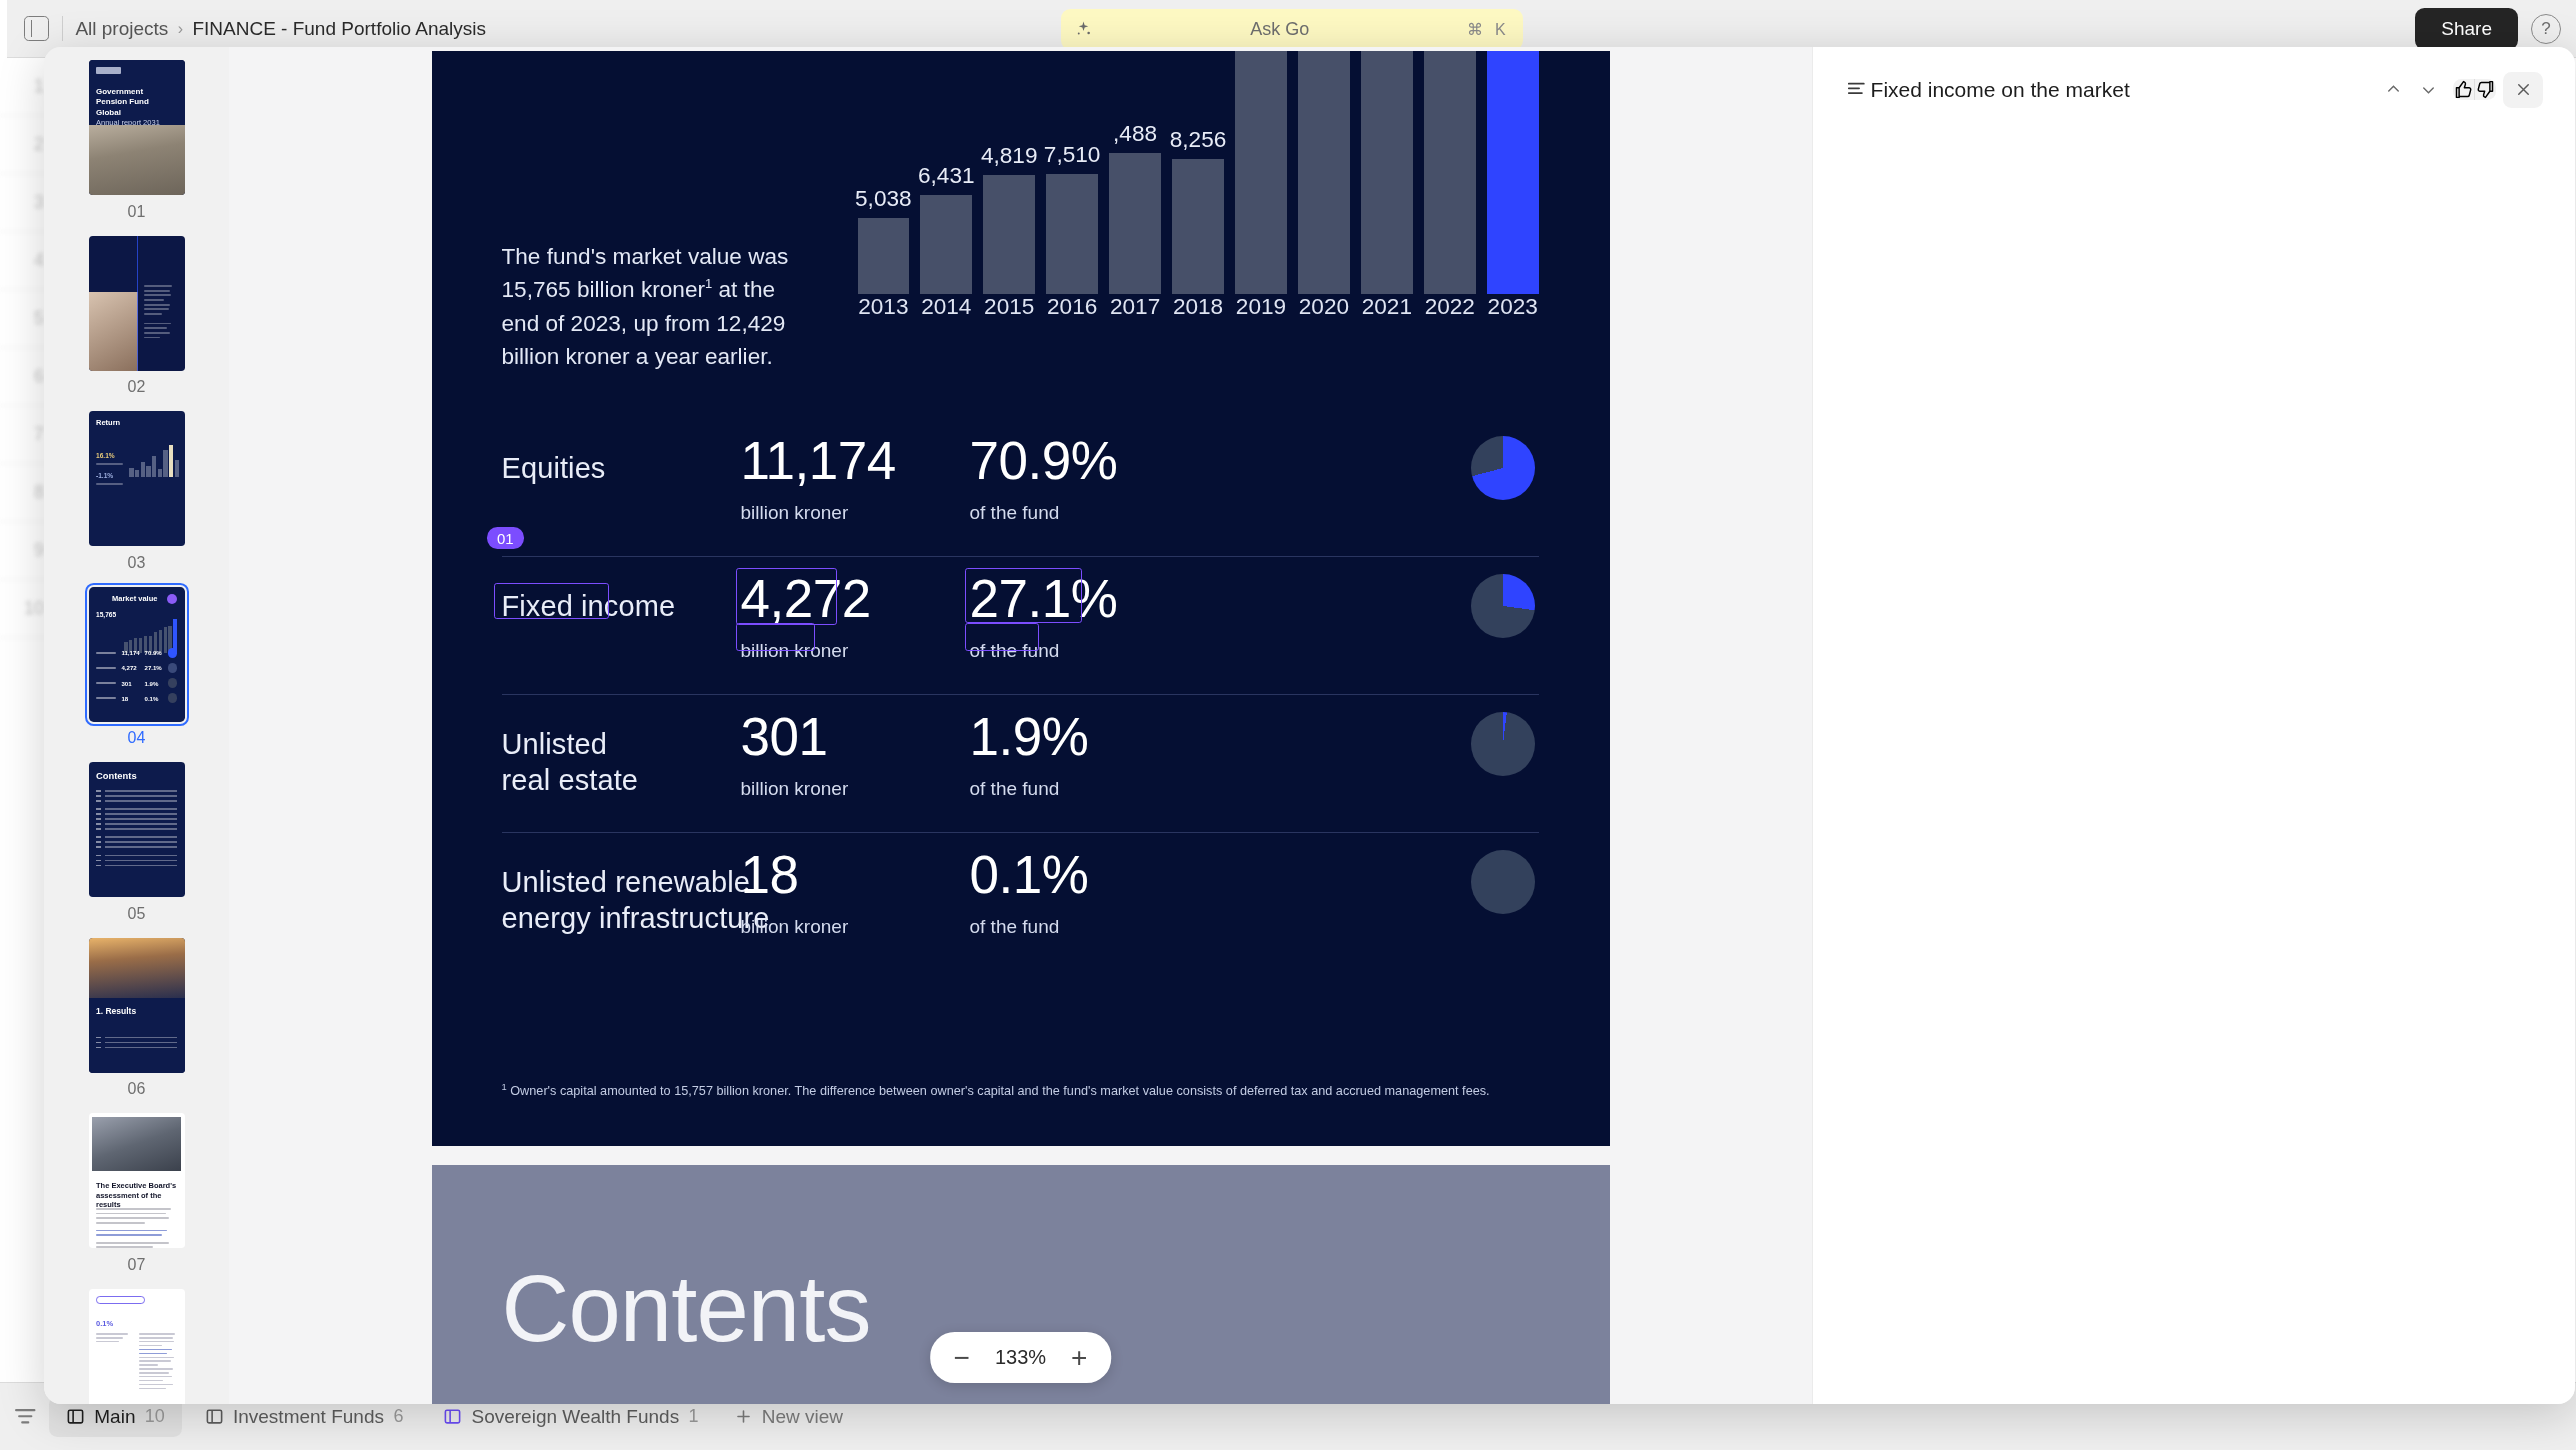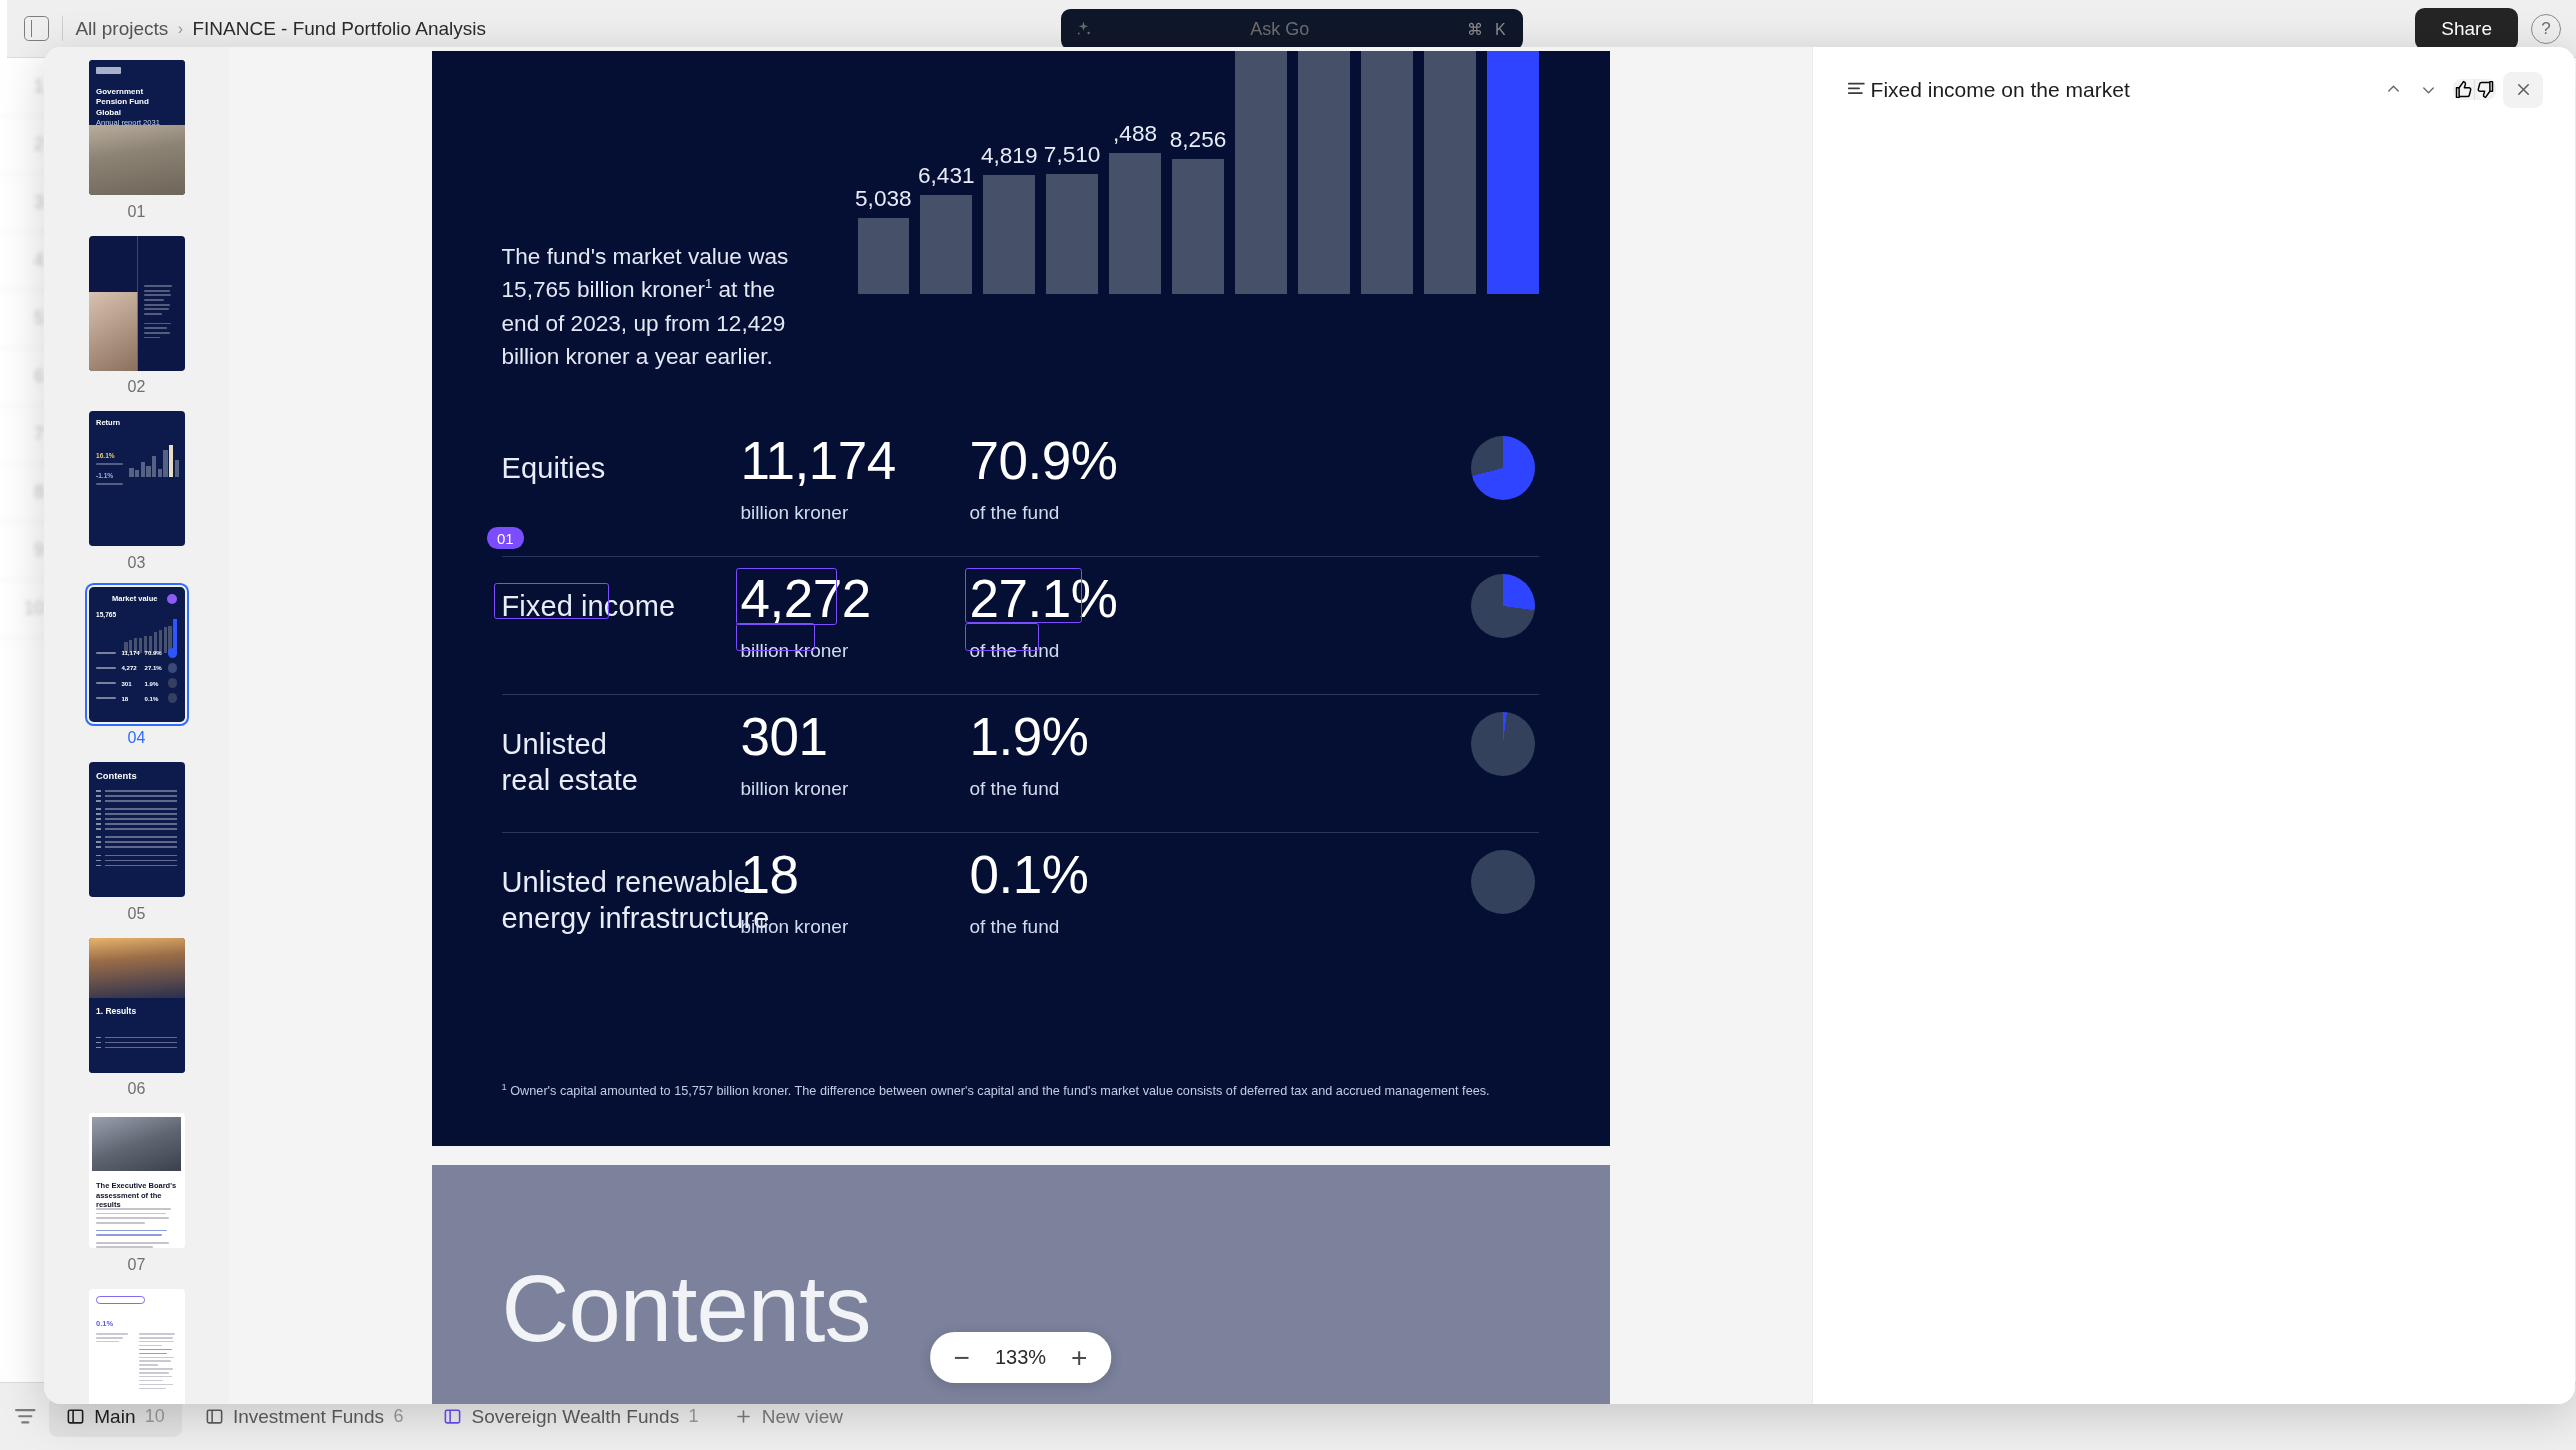--- a/index.html
+++ b/index.html
@@ -28,21 +28,21 @@
     content: ""; position: absolute; left: 5.7px; top: 2.8px; bottom: 2.8px;
     width: 1.5px; background: #7d7d7d;
   }
   .tb-divider { width: 0.9px; height: 24.5px; background: #cfcfcf; }
   .breadcrumb { display: flex; align-items: center; gap: 9.4px; font-size: 19px; color: #555; }
   .breadcrumb .sep { color: #9a9a9a; font-size: 16px; }
   .breadcrumb .crumb-current { color: #2b2b2b; }
 
   .ask-go {
     position: absolute; left: 50%; transform: translateX(-50%); top: 8.5px;
-    width: 462px; height: 41px; background: #0f172a; border-radius: 9.4px;
+    width: 462px; height: 41px; background: #fef9c3; border-radius: 9.4px;
     display: flex; align-items: center; padding: 0 13px; gap: 2px;
   }
   .sparkle-icon { width: 19px; height: 19px; color: #6b6b6b; flex: none; }
   .ask-go-label { flex: 1; text-align: center; font-size: 18px; color: #6e6e6e; }
   .ask-go-kbd { font-size: 16px; color: #8b8b8b; letter-spacing: 3.8px; }
 
   .topbar-right {
     position: absolute; right: 15px; top: 0; height: 58px;
     display: flex; align-items: center; gap: 13px;
   }
@@ -691,20 +691,33 @@
           <div class="bar-col">
               <div class="bar-rect" style="height:100%"></div>
             </div>
           <div class="bar-col">
               <div class="bar-rect" style="height:100%"></div>
             </div>
           <div class="bar-col">
               <div class="bar-rect hl" style="height:100%"></div>
             </div>
         </div>
+        <div class="bar-axis">
+          <span>2013</span>
+          <span>2014</span>
+          <span>2015</span>
+          <span>2016</span>
+          <span>2017</span>
+          <span>2018</span>
+          <span>2019</span>
+          <span>2020</span>
+          <span>2021</span>
+          <span>2022</span>
+          <span>2023</span>
+        </div>
       </div>
 
       <div class="lead">
         <span>The fund's market value was</span>
         <span>15,765 billion kroner</span><sup>1</sup><span> at the end of 2023, up from 12,429 billion kroner a year earlier.</span>
       </div>
 
       <div class="rows">
 
         <div class="arow">

